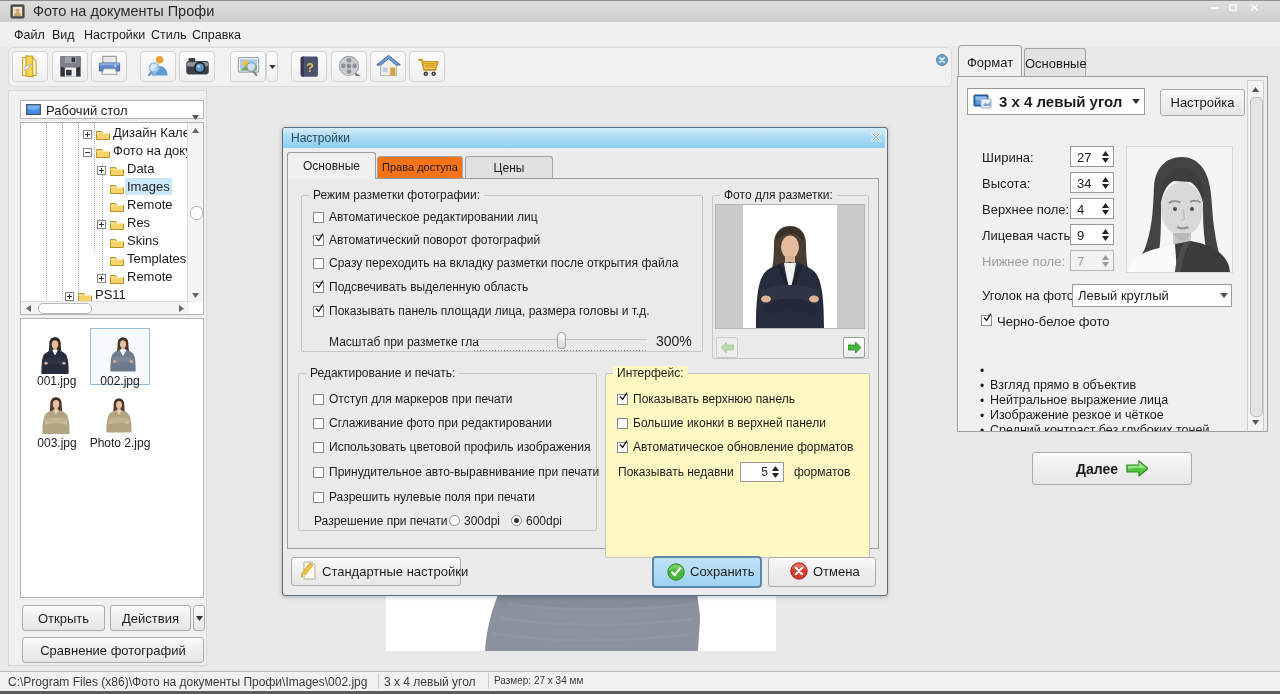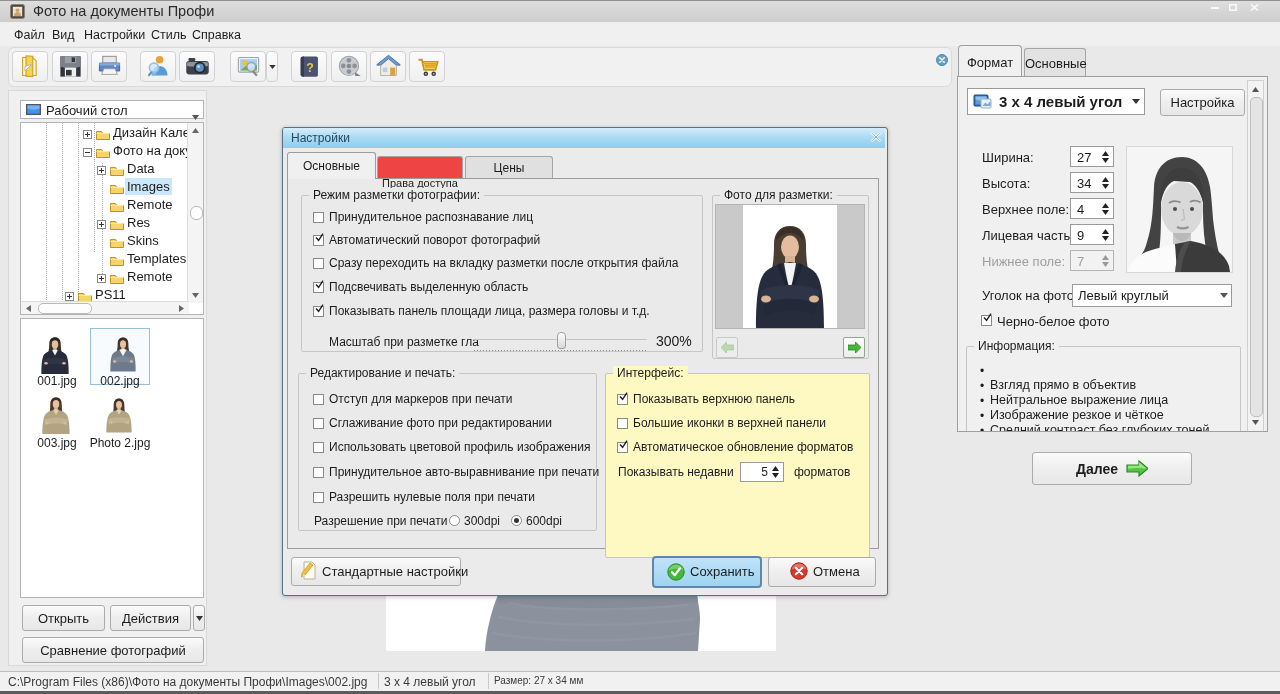--- a/index.html
+++ b/index.html
@@ -315,21 +315,21 @@
         <ellipse cx="47" cy="40" rx="9" ry="11.5" fill="#e6c1a4"></ellipse>
         <path d="M47 22c-9 0-14 6-14 14 5-6 9-8 14-8s9 2 14 8c0-8-5-14-14-14z" fill="#402e22"></path>
         <path d="M42 49h10v9H42z" fill="#dcb698"></path>
         <path d="M47 55c-11 2-26 6-31 16-4 8-7 24-7 52h76c0-28-3-44-7-52-5-10-20-14-31-16z" fill="#b2a483"></path>
         <path d="M39 56l8 14 8-14-8-2z" fill="#ded4b4"></path>
         <path d="M14 83c17-8 49-8 66 0l-3 16c-18-7-42-7-60 0z" fill="#c0b391"></path>
         <ellipse cx="22" cy="92" rx="5" ry="3.5" fill="#dfb797"></ellipse>
         <ellipse cx="72" cy="92" rx="5" ry="3.5" fill="#dfb797"></ellipse>
       </svg>
 </div>
-<div class="abs" style="left:37px;top:374px;width:40px;text-align:center;font-size:12px">001.jpg</div>
+<div class="abs" style="left:37px;top:374px;width:40px;text-align:left;font-size:12px">001.jpg</div>
 <div class="abs" style="left:100px;top:374px;width:40px;text-align:center;font-size:12px">002.jpg</div>
 <div class="abs" style="left:37px;top:436px;width:40px;text-align:center;font-size:12px">003.jpg</div>
 <div class="abs" style="left:85px;top:436px;width:70px;text-align:center;font-size:12px">Photo 2.jpg</div>
 
 <div class="btn" style="left:22px;top:605px;width:83px;height:26px">Открыть</div>
 <div class="btn" style="left:110px;top:605px;width:81px;height:26px">Действия</div>
 <div class="btn" style="left:193px;top:605px;width:12px;height:26px">
       <svg width="7" height="5" viewBox="0 0 7 5">
         <path d="M0 0h7L3.5 5z" fill="#333"></path>
       </svg>
@@ -349,29 +349,29 @@
 <div id="dialog">
 <div class="abs" style="left:282px;top:127px;width:604px;height:467px;background:#ebebeb;border:1px solid #567084;border-radius:3px;box-shadow:0 1px 4px rgba(0,0,0,0.25)"></div>
 <div class="abs" style="left:283px;top:128px;width:602px;height:20px;background:linear-gradient(#d7edfa,#aadcf5 45%,#8ecdf0);border-radius:2px 2px 0 0"></div>
 <div class="abs" style="left:291px;top:131px;font-size:12px;color:#28485c">Настройки</div>
 <svg class="abs" style="left:871px;top:132px" width="10" height="10" viewBox="0 0 10 10">
       <path d="M1.5 1.5l7 7M8.5 1.5l-7 7" stroke="#fafcfe" stroke-width="2.4" stroke-linecap="round"></path>
       <path d="M1.5 1.5l7 7M8.5 1.5l-7 7" stroke="#9ab2c0" stroke-width="1" stroke-linecap="round"></path>
     </svg>
 
 <div class="abs" style="left:287px;top:178px;width:592px;height:371px;background:#eaeaea;border:1px solid #9c9c9c;box-sizing:border-box"></div>
-<div class="abs" style="left:377px;top:156px;width:86px;height:22px;background:#ef4444;border:1px solid #a5a5a5;border-bottom:none;border-radius:3px 3px 0 0;box-sizing:border-box;text-align:center;font-size:11px;padding-top:20px">Права доступа</div>
+<div class="abs" style="left:377px;top:156px;width:86px;height:22px;background:#f97316;border:1px solid #a5a5a5;border-bottom:none;border-radius:3px 3px 0 0;box-sizing:border-box;text-align:center;font-size:11px;padding-top:4px">Права доступа</div>
 <div class="abs" style="left:465px;top:156px;width:88px;height:22px;background:#e0e0e0;border:1px solid #a5a5a5;border-bottom:none;border-radius:3px 3px 0 0;box-sizing:border-box;text-align:center;font-size:12px;padding-top:4px">Цены</div>
 <div class="abs" style="left:287px;top:152px;width:89px;height:27px;background:#f0f0f0;border:1px solid #9c9c9c;border-bottom:none;border-radius:3px 3px 0 0;box-sizing:border-box;text-align:center;font-size:12px;padding-top:6px">Основные</div>
 
 <div class="gb" style="left:301px;top:195px;width:402px;height:157px;background:#eaeaea">
       <span>Режим разметки фотографии:</span>
     </div>
 <div class="cb" style="left:313px;top:211.5px"></div>
-<div class="lb" style="left:329px;top:210px">Принудительное распознавание лиц</div>
+<div class="lb" style="left:329px;top:210px">Автоматическое редактировании лиц</div>
 <div class="cb" style="left:313px;top:234.5px"></div>
     <svg class="abs" style="left:314px;top:232px" width="11" height="11" viewBox="0 0 11 11">
       <path d="M2 5.5l2.6 2.8L9 1.6" fill="none" stroke="#222" stroke-width="1.4"></path>
     </svg>
 <div class="lb" style="left:329px;top:233px">Автоматический поворот фотографий</div>
 <div class="cb" style="left:313px;top:257.5px"></div>
 <div class="lb" style="left:329px;top:256px">Сразу переходить на вкладку разметки после открытия файла</div>
 <div class="cb" style="left:313px;top:281.5px"></div>
     <svg class="abs" style="left:314px;top:279px" width="11" height="11" viewBox="0 0 11 11">
       <path d="M2 5.5l2.6 2.8L9 1.6" fill="none" stroke="#222" stroke-width="1.4"></path>
@@ -585,23 +585,20 @@
   <div class="abs" style="left:120px;top:211px;font-size:13px">Левый круглый</div>
   <svg class="abs" style="left:262px;top:216px" width="8" height="5" viewBox="0 0 8 5">
         <path d="M0 0h8L4 5z" fill="#555"></path>
       </svg>
   <div class="cb" style="left:23px;top:238px"></div>
       <svg class="abs" style="left:24px;top:235px" width="11" height="11" viewBox="0 0 11 11">
         <path d="M2 5.5l2.6 2.8L9 1.6" fill="none" stroke="#222" stroke-width="1.4"></path>
       </svg>
   <div class="abs" style="left:39px;top:237px;font-size:13px">Черно-белое фото</div>
 
-  <div class="gb" style="left:8px;top:269px;width:275px;height:118px;background:#f0f0f0">
-        <span>Информация:</span>
-      </div>
   <div class="abs" style="left:22px;top:287px;font-size:12px">•</div>
   <div class="abs" style="left:22px;top:302px;font-size:12px">•</div>
       <div class="abs" style="left:32px;top:301px;font-size:12.5px;white-space:nowrap">Взгляд прямо в объектив</div>
   <div class="abs" style="left:22px;top:317px;font-size:12px">•</div>
       <div class="abs" style="left:32px;top:316px;font-size:12.5px;white-space:nowrap">Нейтральное выражение лица</div>
   <div class="abs" style="left:22px;top:332px;font-size:12px">•</div>
       <div class="abs" style="left:32px;top:331px;font-size:12.5px;white-space:nowrap">Изображение резкое и чёткое</div>
   <div class="abs" style="left:22px;top:347px;font-size:12px">•</div>
       <div class="abs" style="left:32px;top:346px;font-size:12.5px;white-space:nowrap">Средний контраст без глубоких тоней</div>
 

